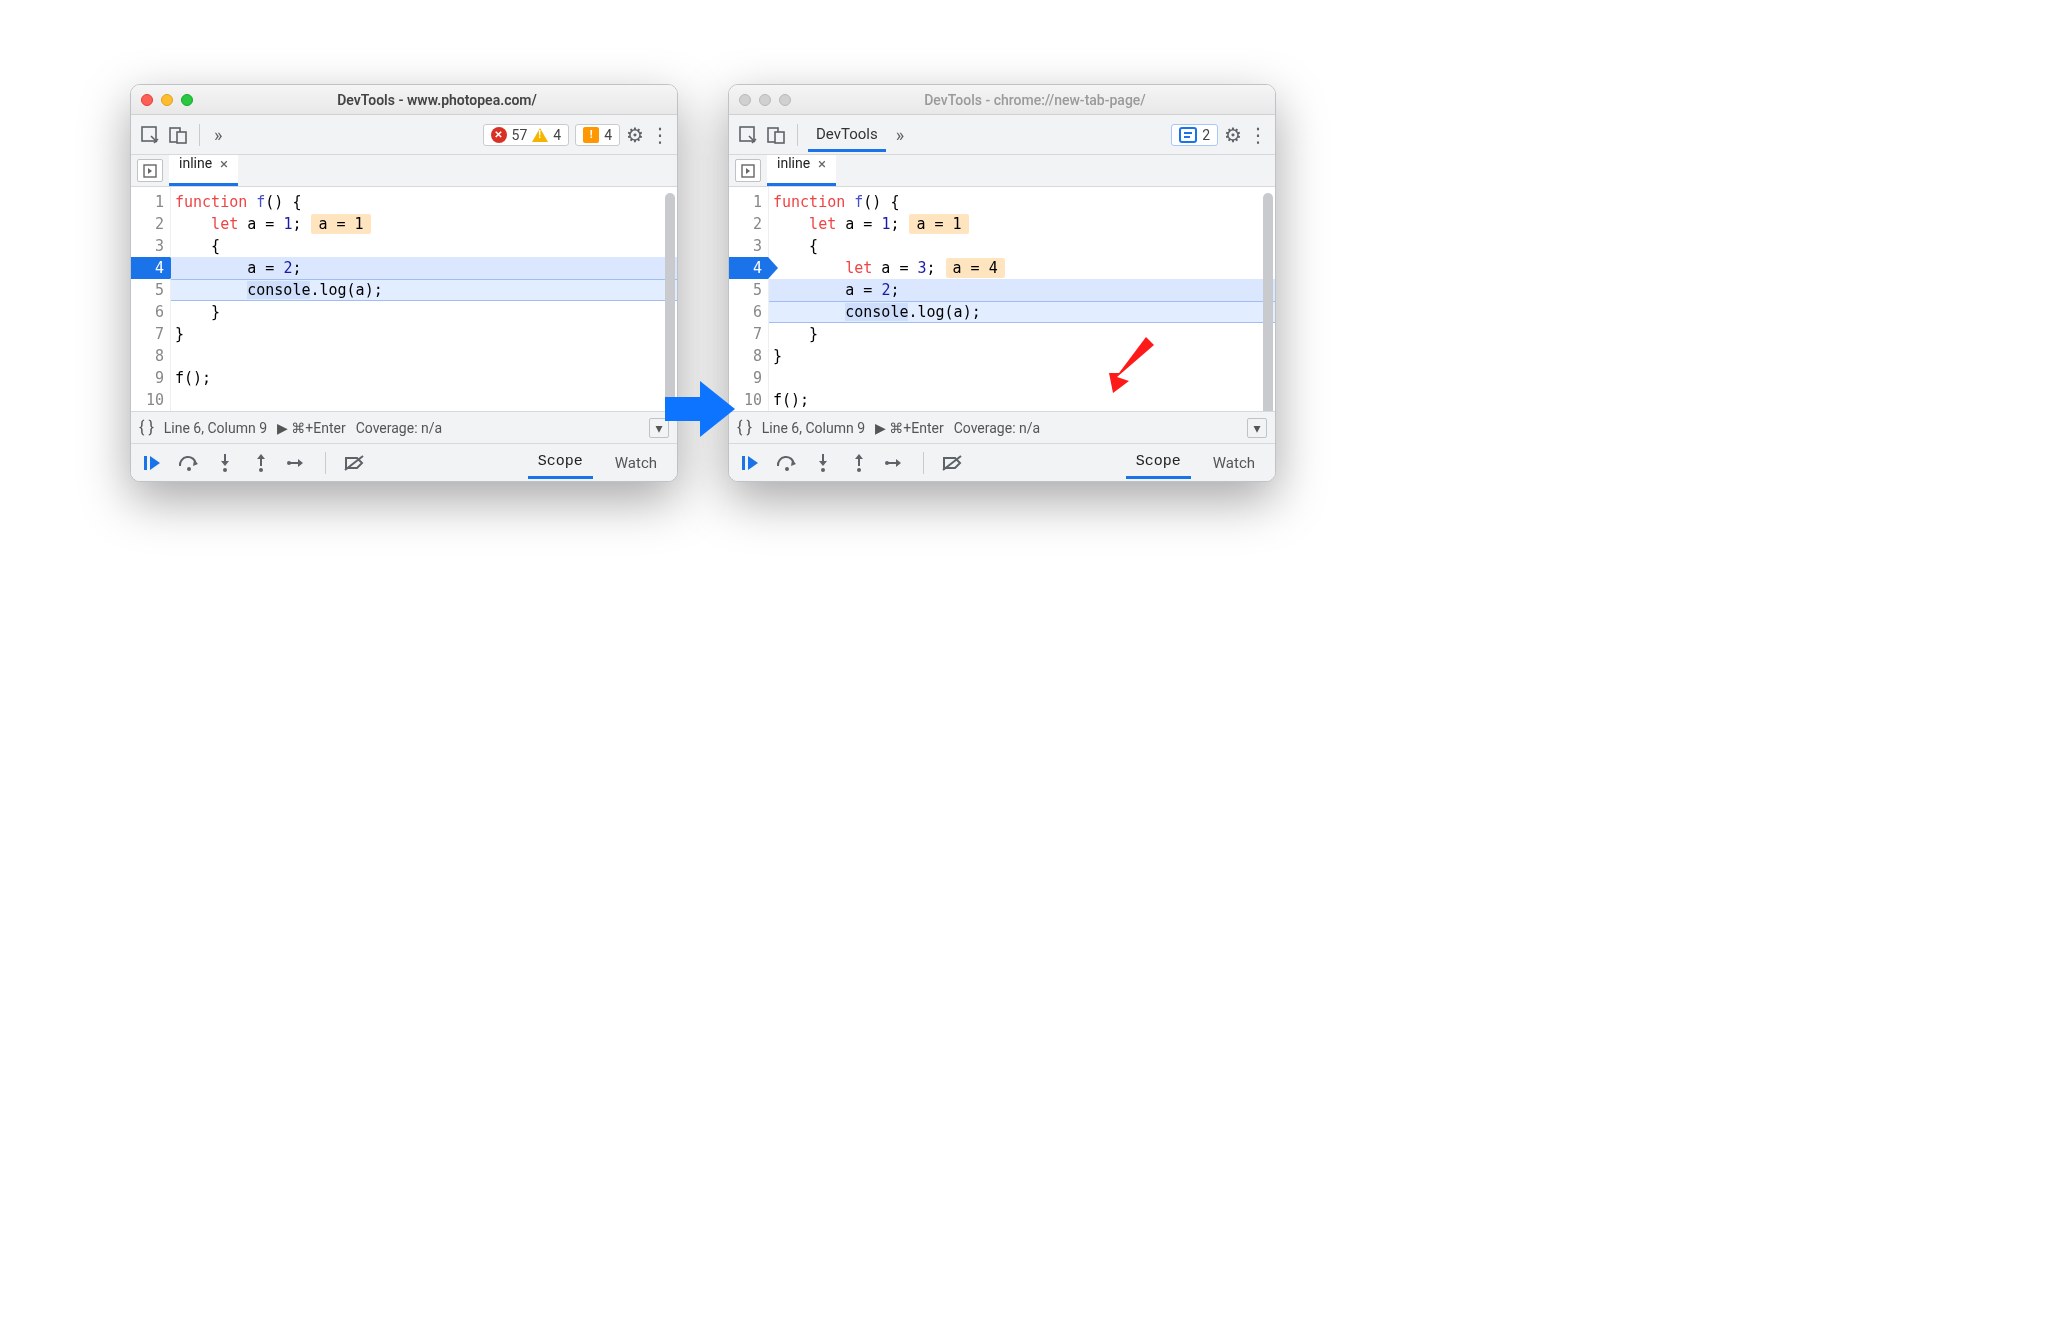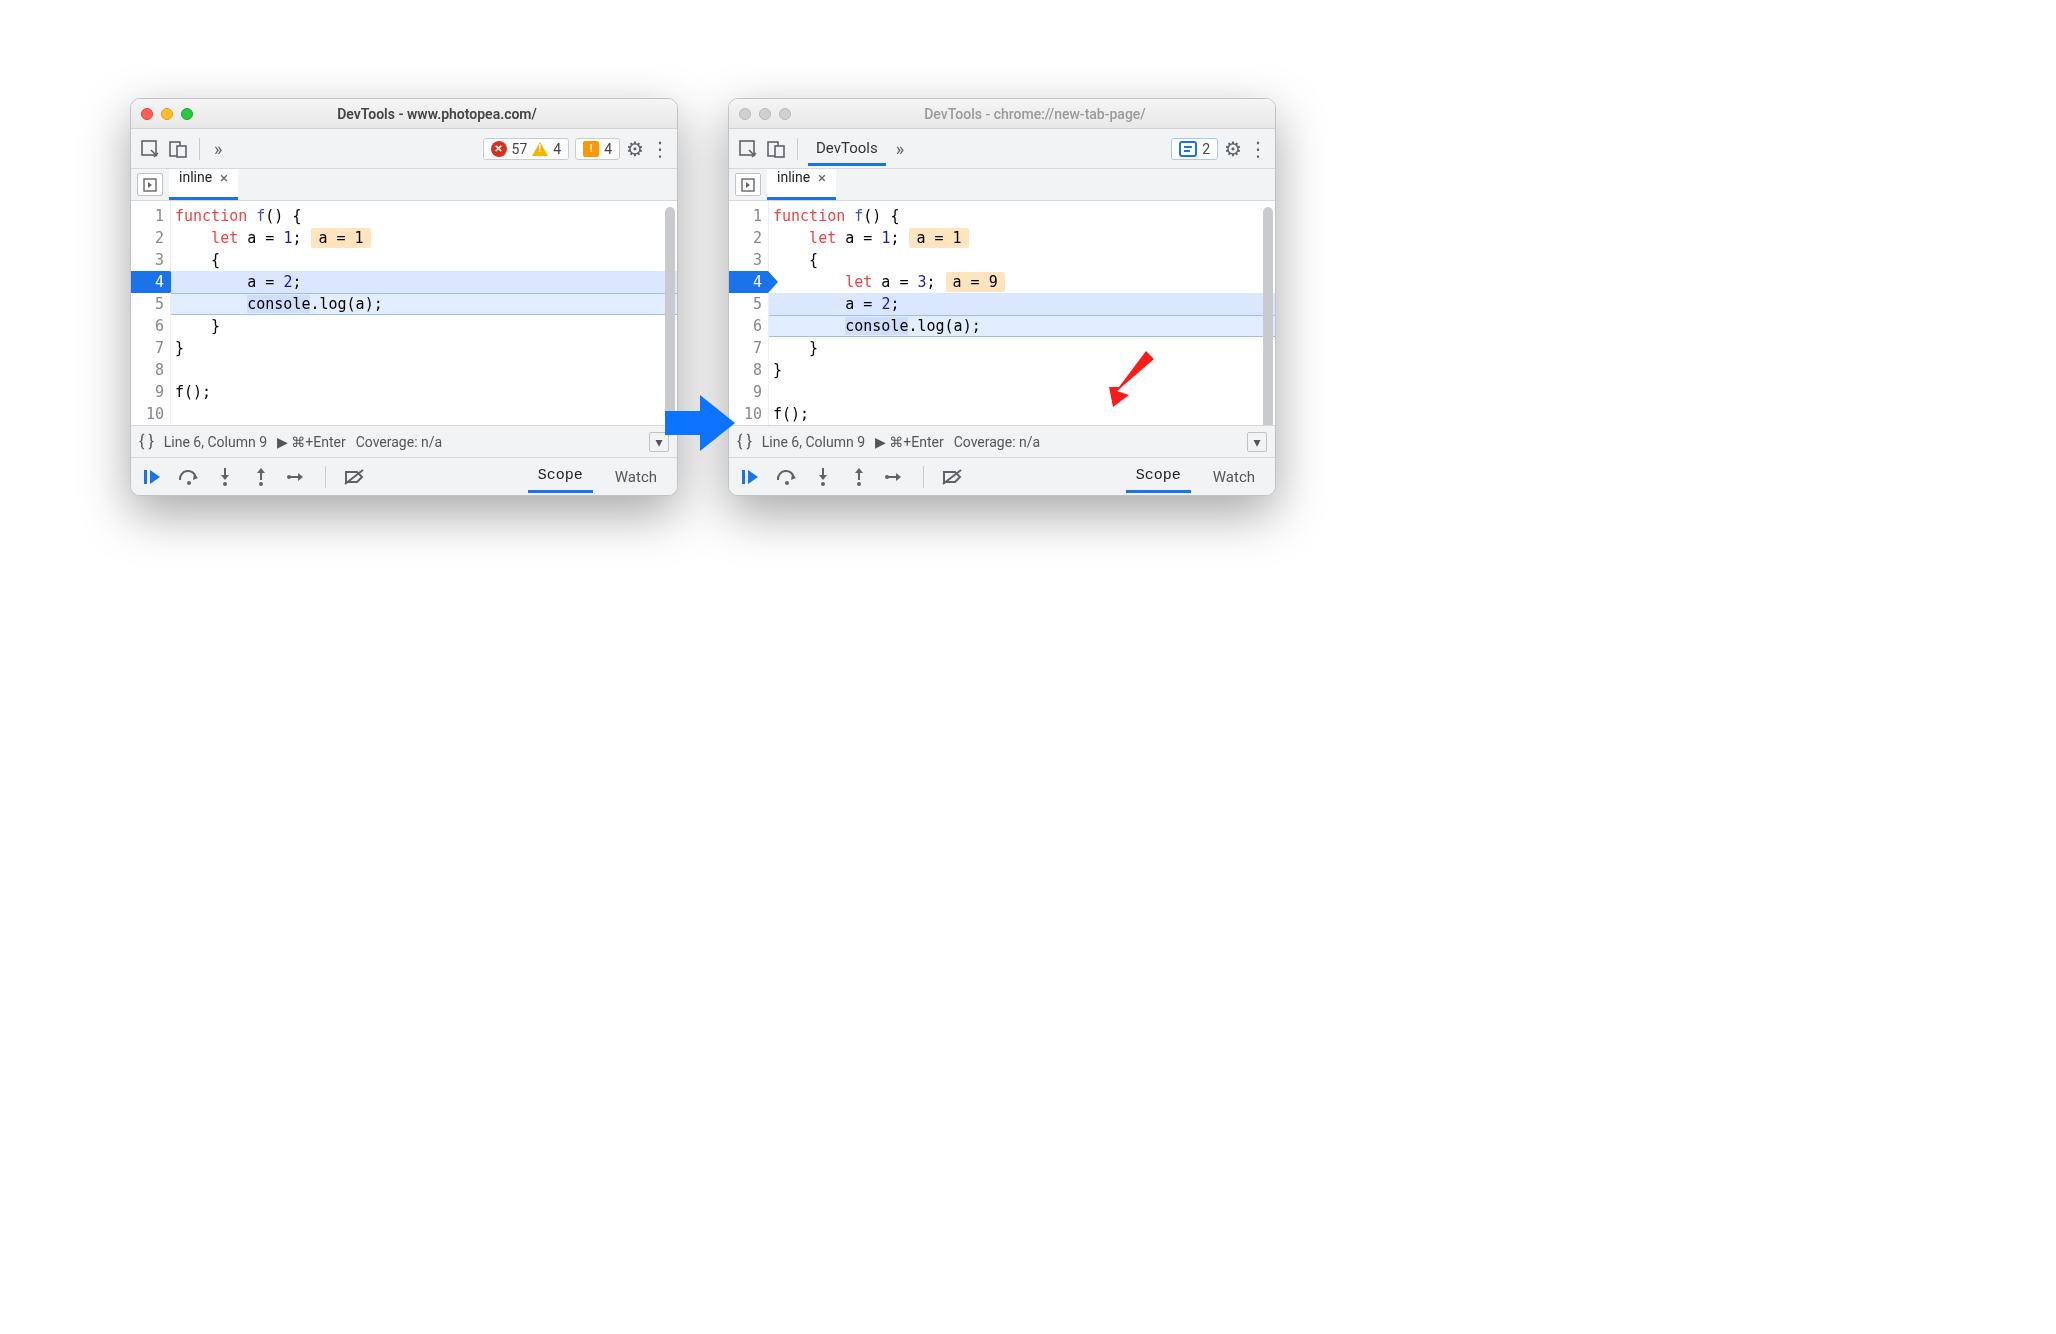--- a/index.html
+++ b/index.html
@@ -6,21 +6,21 @@
   body {
     font-family: -apple-system, BlinkMacSystemFont, "Segoe UI", Roboto, sans-serif;
     background: #fff;
     width: 2056px;
     height: 1334px;
     position: relative;
   }
   .stage {
     position: absolute;
     left: 130px;
-    top: 98px;
+    top: 84px;
     width: 1180px;
     height: 680px;
   }
   .windows {
     display: flex;
     gap: 50px;
     position: relative;
   }
   .window {
     width: 548px;
@@ -335,21 +335,21 @@
       <div class="ln">6</div>
       <div class="ln">7</div>
       <div class="ln">8</div>
       <div class="ln">9</div>
       <div class="ln">10</div>
     </div>
     <div class="codecol">
       <div class="codeline"><span class="kw">function</span><span class="id"> f</span><span>() {</span></div>
       <div class="codeline"><span class="kw">    let</span><span> a = </span><span class="num">1</span><span>;</span><span class="badge">a = 1</span></div>
       <div class="codeline"><span>    {</span></div>
-      <div class="codeline"><span class="kw">        let</span><span> a = </span><span class="num">3</span><span>;</span><span class="badge">a = 9</span></div>
+      <div class="codeline"><span class="kw">        let</span><span> a = </span><span class="num">3</span><span>;</span><span class="badge">a = 4</span></div>
       <div class="codeline sel"><span>        a = </span><span class="num">2</span><span>;</span></div>
       <div class="codeline stop"><span>        </span><span class="tokensel">console</span><span>.log(a);</span></div>
       <div class="codeline"><span>    }</span></div>
       <div class="codeline"><span>}</span></div>
       <div class="codeline"><span></span></div>
       <div class="codeline"><span>f();</span></div>
       <div class="scroll"></div>
     </div>
 
     <svg class="redarrow" viewBox="0 0 60 60">

